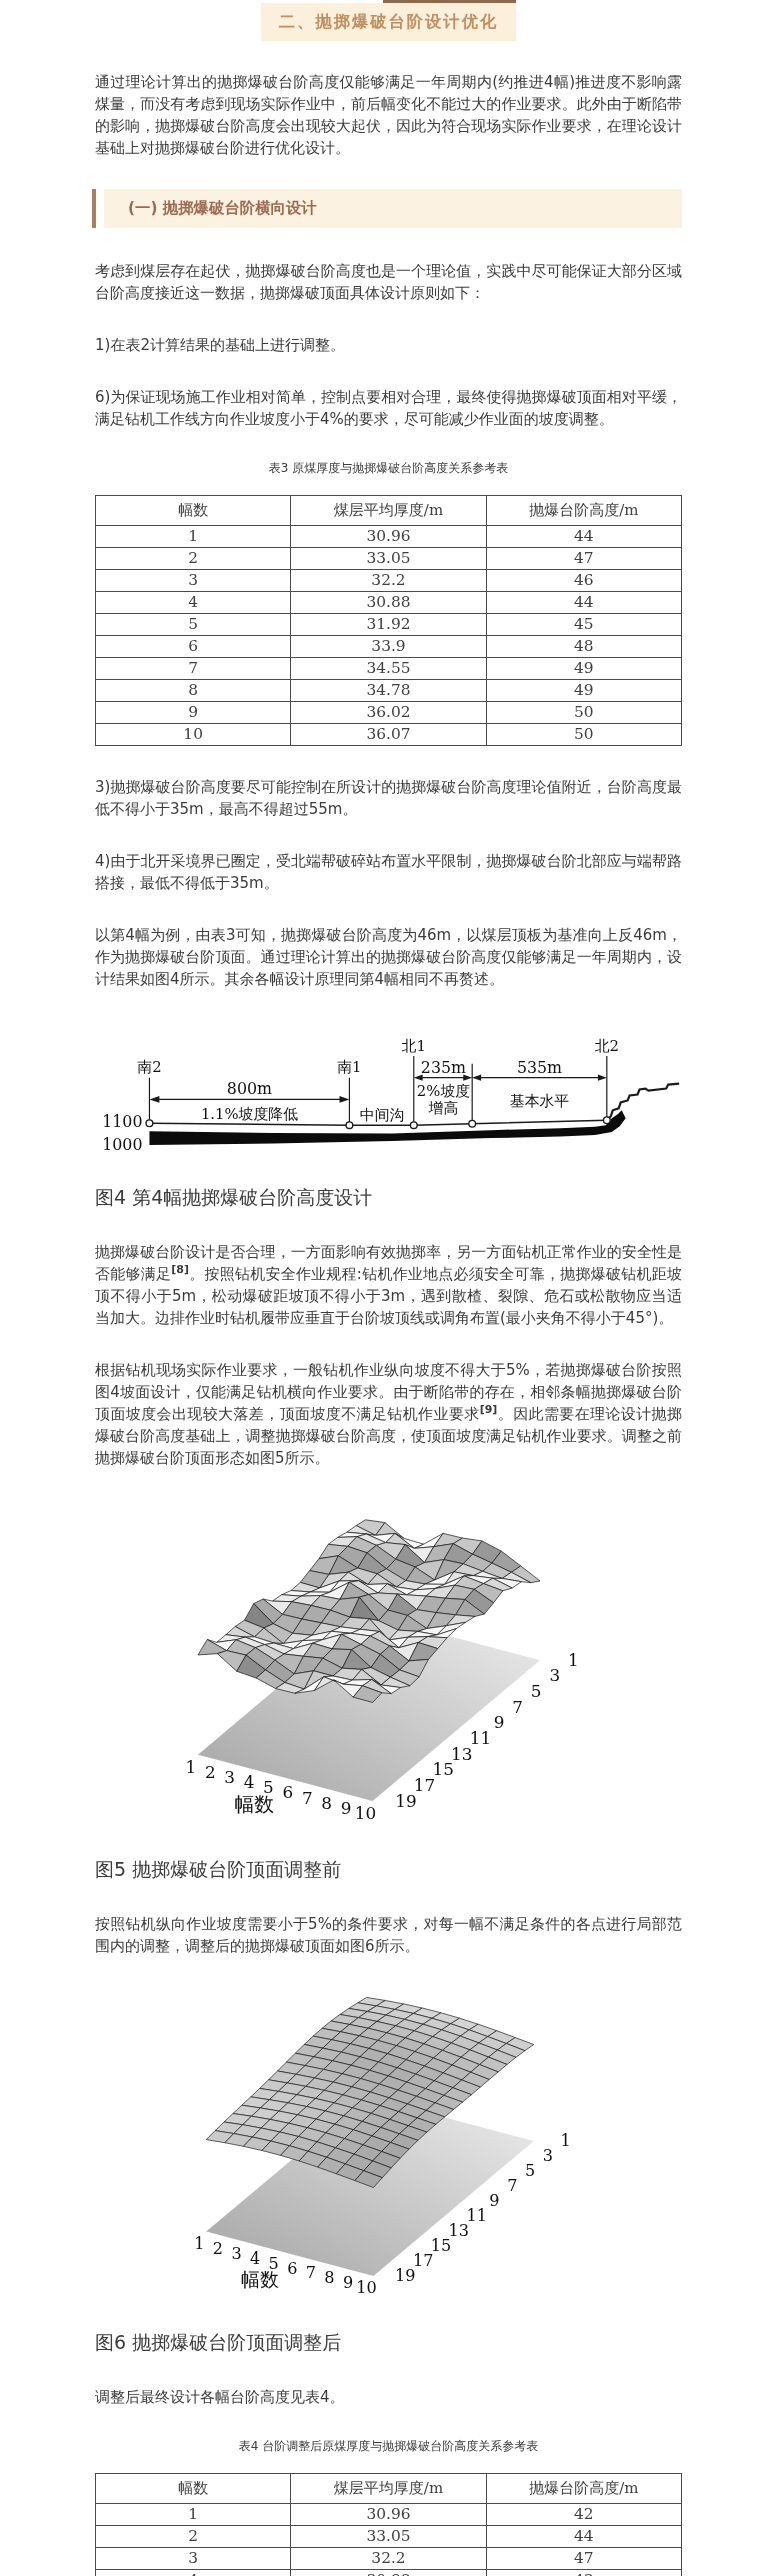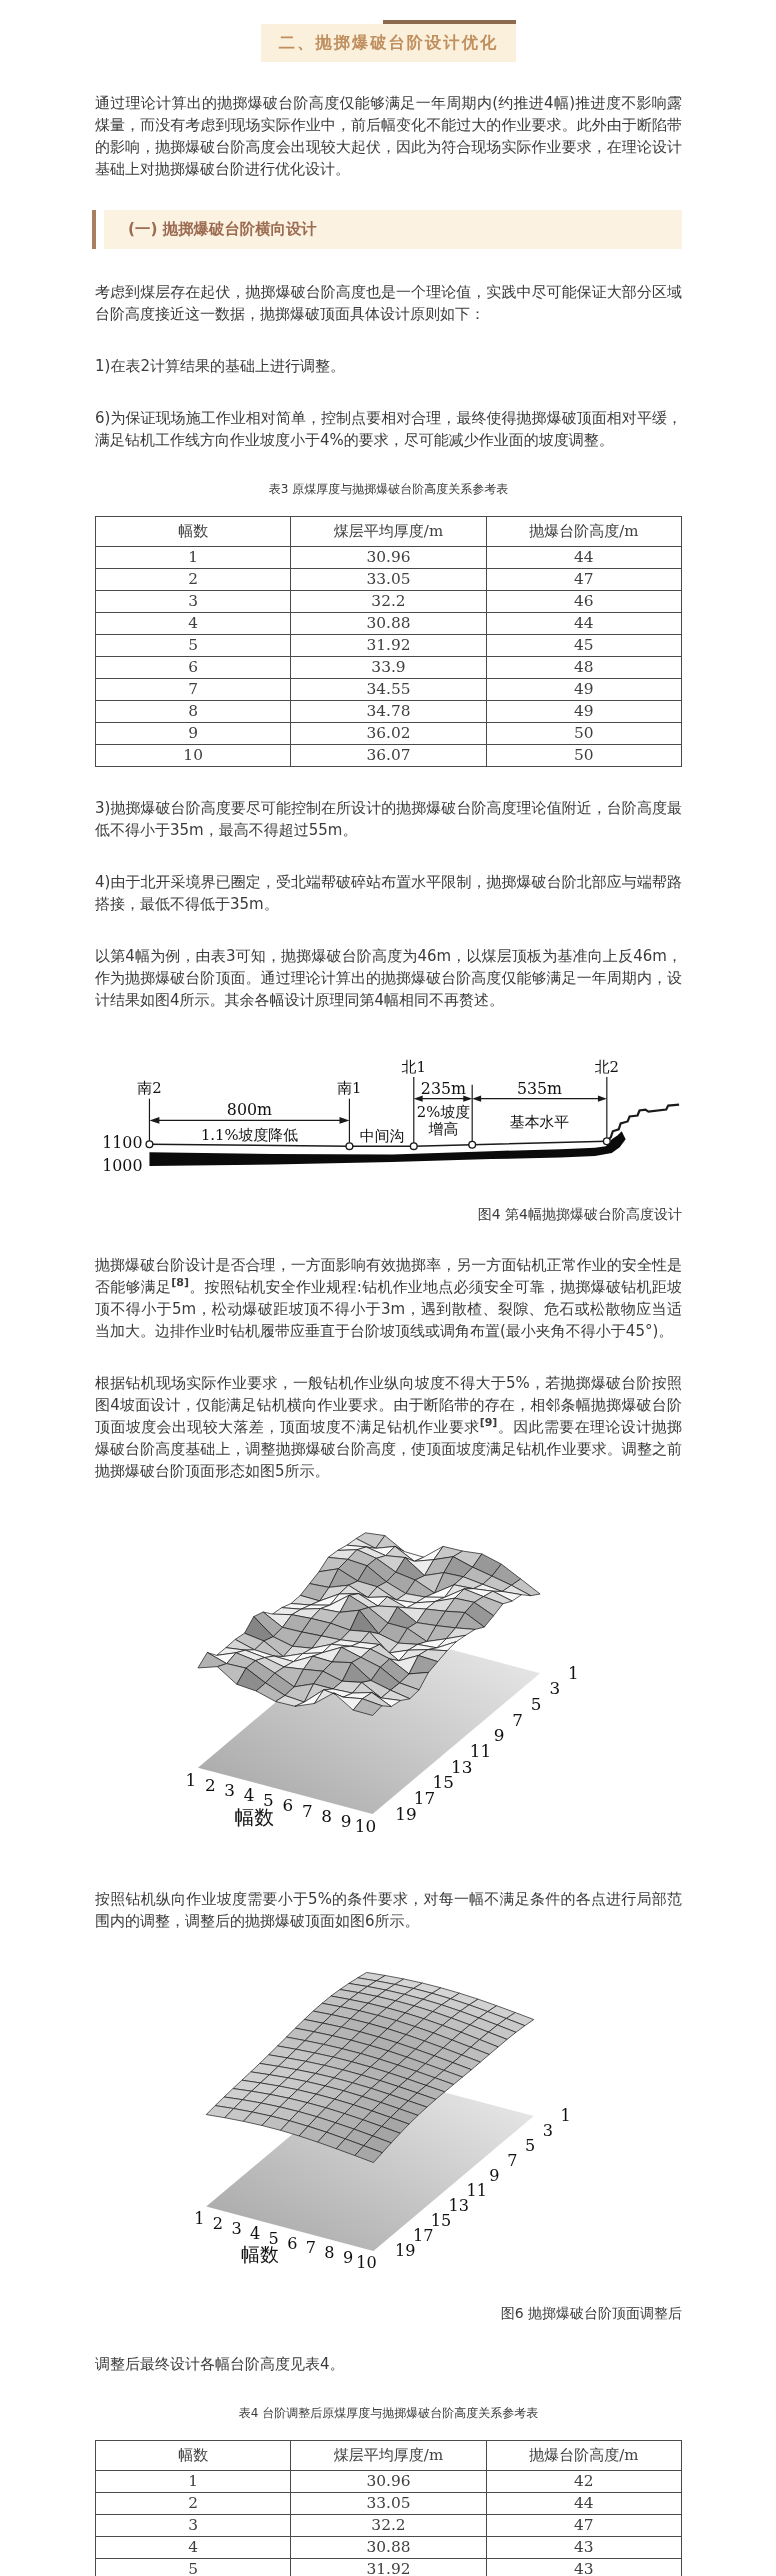--- a/index.html
+++ b/index.html
@@ -3,37 +3,37 @@
 <meta charset="utf-8">
 <style>
   :root{
     --title-text:#c08f5f; --title-bg:#faf0dc; --title-bar:#8d6a4d;
     --head-text:#9c6c52; --head-bg:#fcf2e1; --head-bar:#aa7f60;
     --body-text:#3b3b3b; --tbl-border:#4a4a4a; --tbl-text:#3f3f3f;
   }
   html,body{margin:0;padding:0;background:#fff;}
   body{width:777px;font-family:"DejaVu Sans","Liberation Sans",sans-serif;color:var(--body-text);}
   .content{width:587px;margin:0 auto;}
-  .doc-title-wrap{text-align:center;padding-top:24px;}
+  .doc-title-wrap{text-align:center;padding-top:3px;}
   .doc-title{display:inline-block;position:relative;margin:0;background:var(--title-bg);
     color:var(--title-text);font-size:16.3px;font-weight:700;padding:8px 18px;letter-spacing:2px;}
   .doc-title::before{content:"";position:absolute;top:-4px;right:0;width:52%;height:4px;background:var(--title-bar);}
   .body-p{font-size:15px;line-height:22px;text-align:justify;margin:30px 0;}
   .body-p sup{font-size:11px;font-weight:700;vertical-align:super;line-height:1;}
   .sec-head{position:relative;background:var(--head-bg);color:var(--head-text);
     font-size:15.4px;font-weight:700;padding:9px 0 9px 24px;margin:16px 0 32px 9px;}
   .sec-head::before{content:"";position:absolute;left:-12px;top:0;bottom:0;width:4px;background:var(--head-bar);}
   .tbl-caption{text-align:center;font-size:12px;margin:26px 0 18px;}
   table.data-table{width:100%;border-collapse:collapse;table-layout:fixed;
     font-family:"DejaVu Serif","Liberation Serif",serif;color:var(--tbl-text);}
   table.data-table th{font-weight:400;font-size:15px;height:29px;border:1px solid var(--tbl-border);padding:0;}
   table.data-table td{font-size:15.4px;height:21px;line-height:21px;text-align:center;
     border:1px solid var(--tbl-border);padding:0;}
   .figure{text-align:center;margin:24px 0 20px;}
-  .fig-caption{text-align:right;font-size:14px;margin-top:12px;}
+  .fig-caption{text-align:left;font-size:19px;margin-top:12px;}
   .fig4-cn{font-size:15px;font-family:"DejaVu Serif","Liberation Serif",serif;fill:#111;}
   .fig4-num{font-size:16px;font-family:"DejaVu Serif","Liberation Serif",serif;fill:#111;}
   .mesh-tick{font-size:17px;font-family:"DejaVu Serif","Liberation Serif",serif;fill:#111;}
   .mesh-axis{font-size:20px;font-family:"DejaVu Serif","Liberation Serif",serif;fill:#111;}
 </style>
 </head>
 <body>
 
 <div>
 
@@ -368,20 +368,21 @@
           <text x="351.7" y="278.8" text-anchor="middle" class="mesh-tick">15</text>
           <text x="370.5" y="263.0" text-anchor="middle" class="mesh-tick">13</text>
           <text x="389.3" y="247.2" text-anchor="middle" class="mesh-tick">11</text>
           <text x="408.1" y="231.4" text-anchor="middle" class="mesh-tick">9</text>
           <text x="426.9" y="215.6" text-anchor="middle" class="mesh-tick">7</text>
           <text x="445.7" y="199.8" text-anchor="middle" class="mesh-tick">5</text>
           <text x="464.5" y="184.0" text-anchor="middle" class="mesh-tick">3</text>
           <text x="483.3" y="168.2" text-anchor="middle" class="mesh-tick">1</text>
           <text x="160.8" y="315.0" text-anchor="middle" class="mesh-axis">幅数</text>
         </svg>
+      <div class="fig-caption">图5 抛掷爆破台阶顶面调整前</div>
     </div>
 
     <p class="body-p">按照钻机纵向作业坡度需要小于5%的条件要求，对每一幅不满足条件的各点进行局部范围内的调整，调整后的抛掷爆破顶面如图6所示。</p>
 
     <div class="figure">
       <svg viewBox="0 0 600 345" width="594" height="327">
           <defs>
             <linearGradient id="pg1" x1="0" y1="1" x2="1" y2="0">
               <stop offset="0" stop-color="#a4a4a4"></stop>
               <stop offset="1" stop-color="#ededed"></stop>

